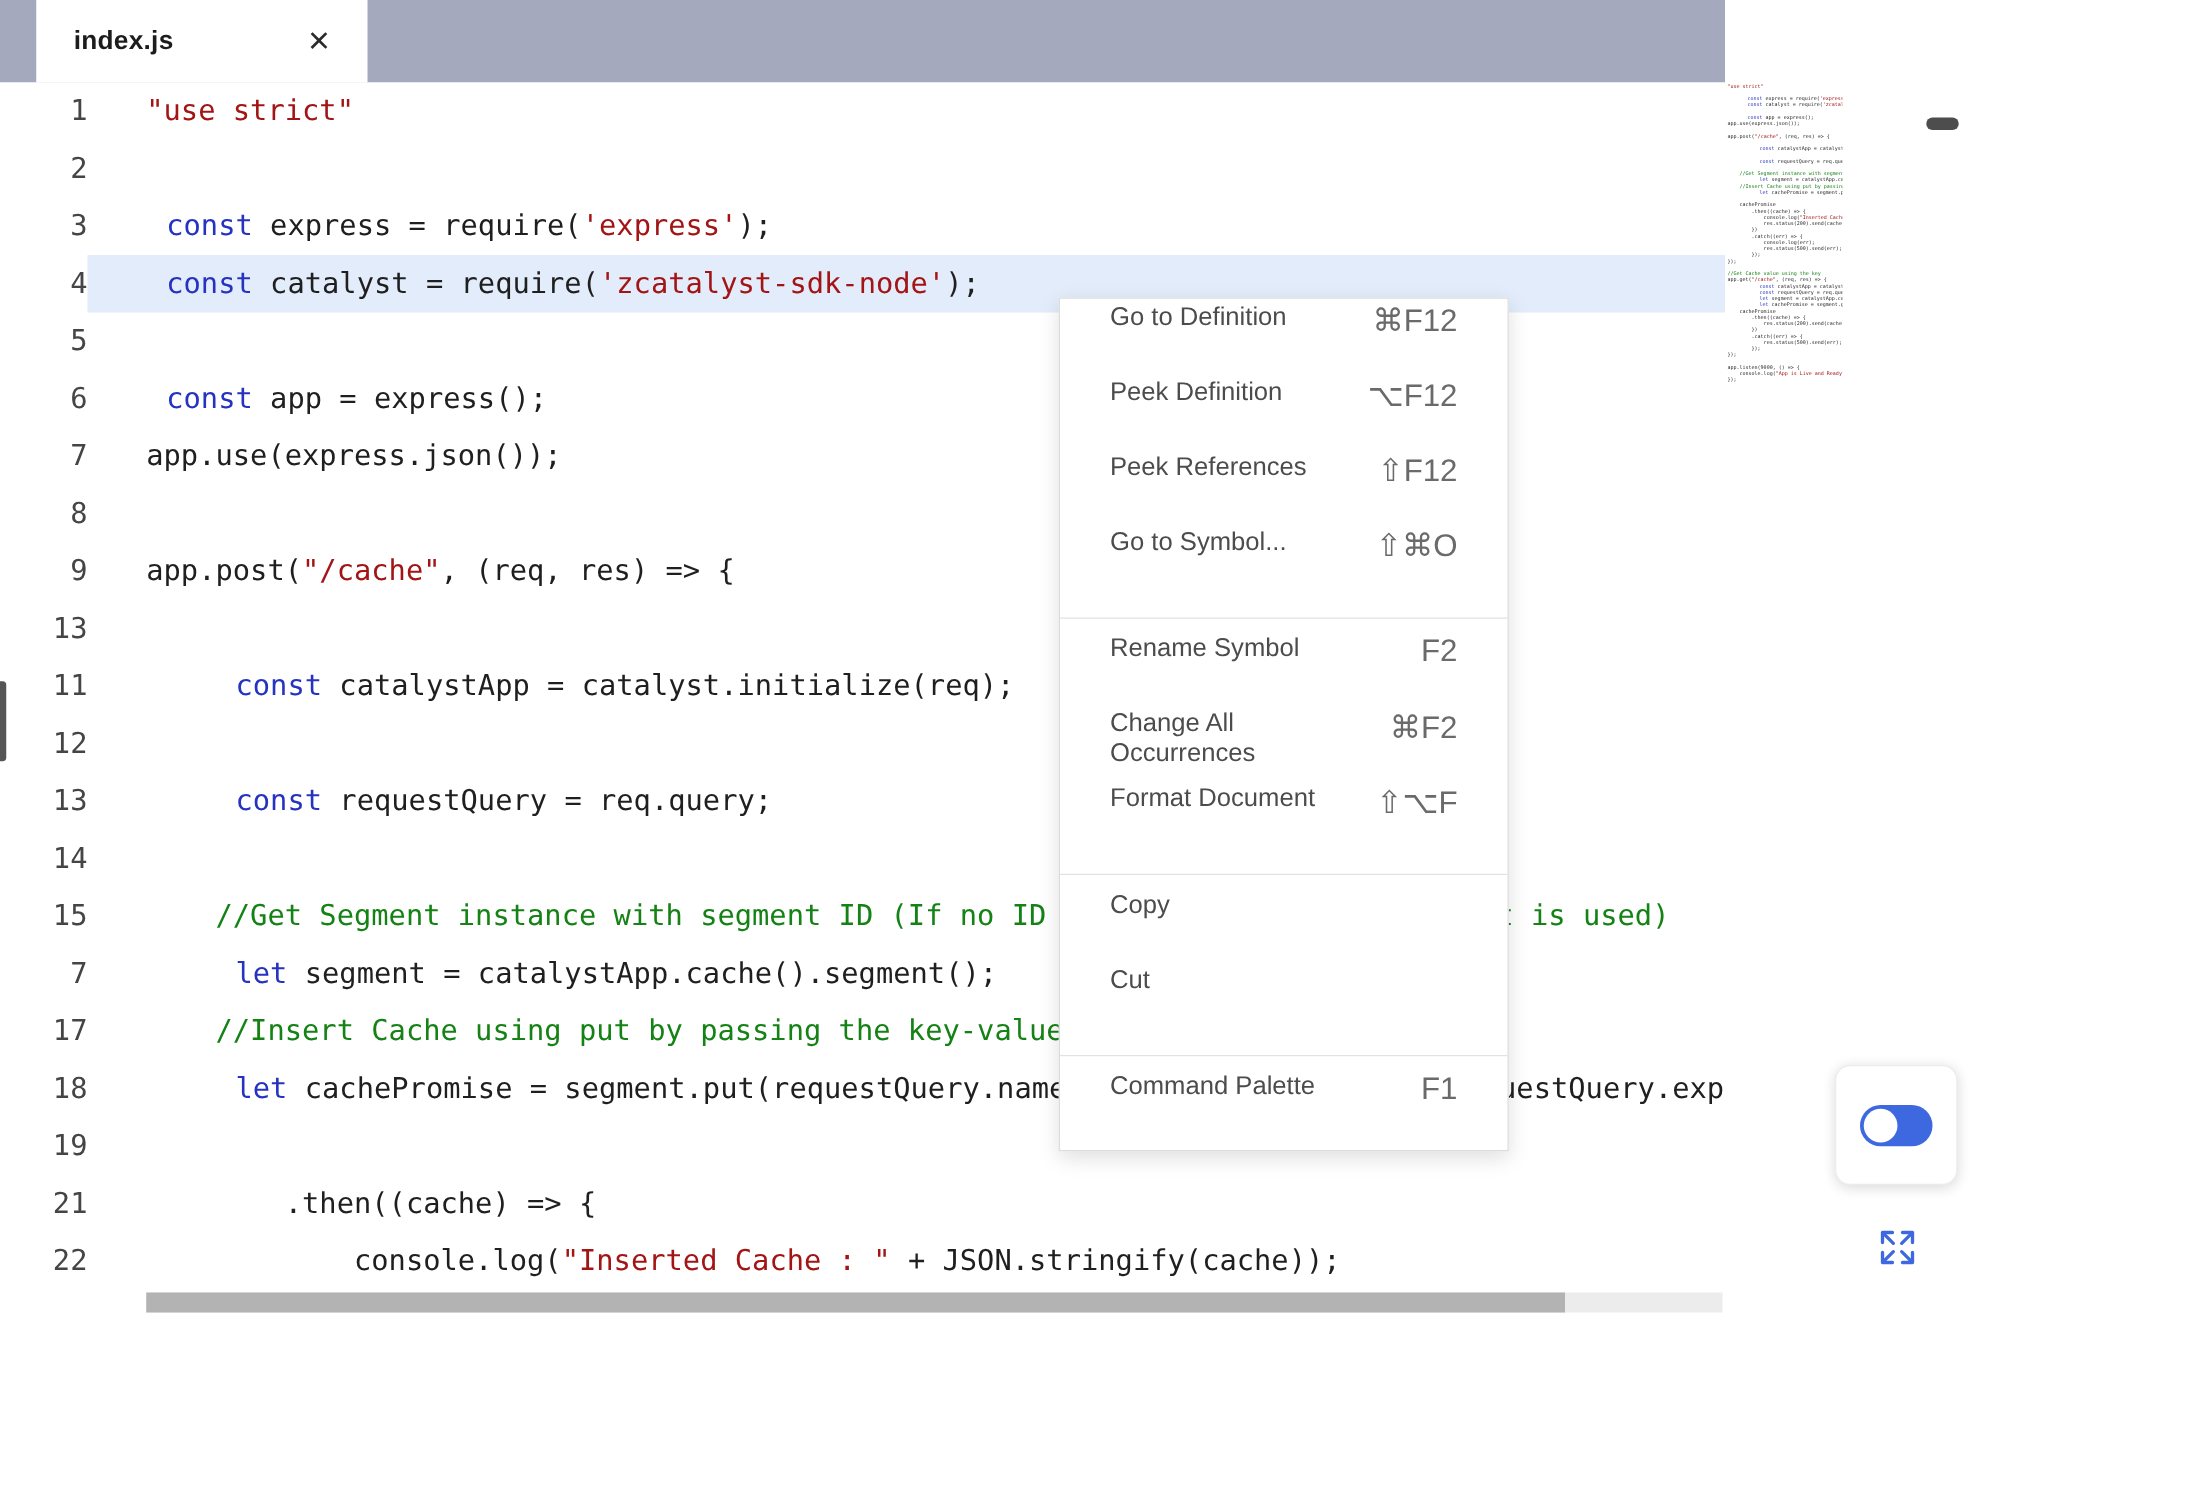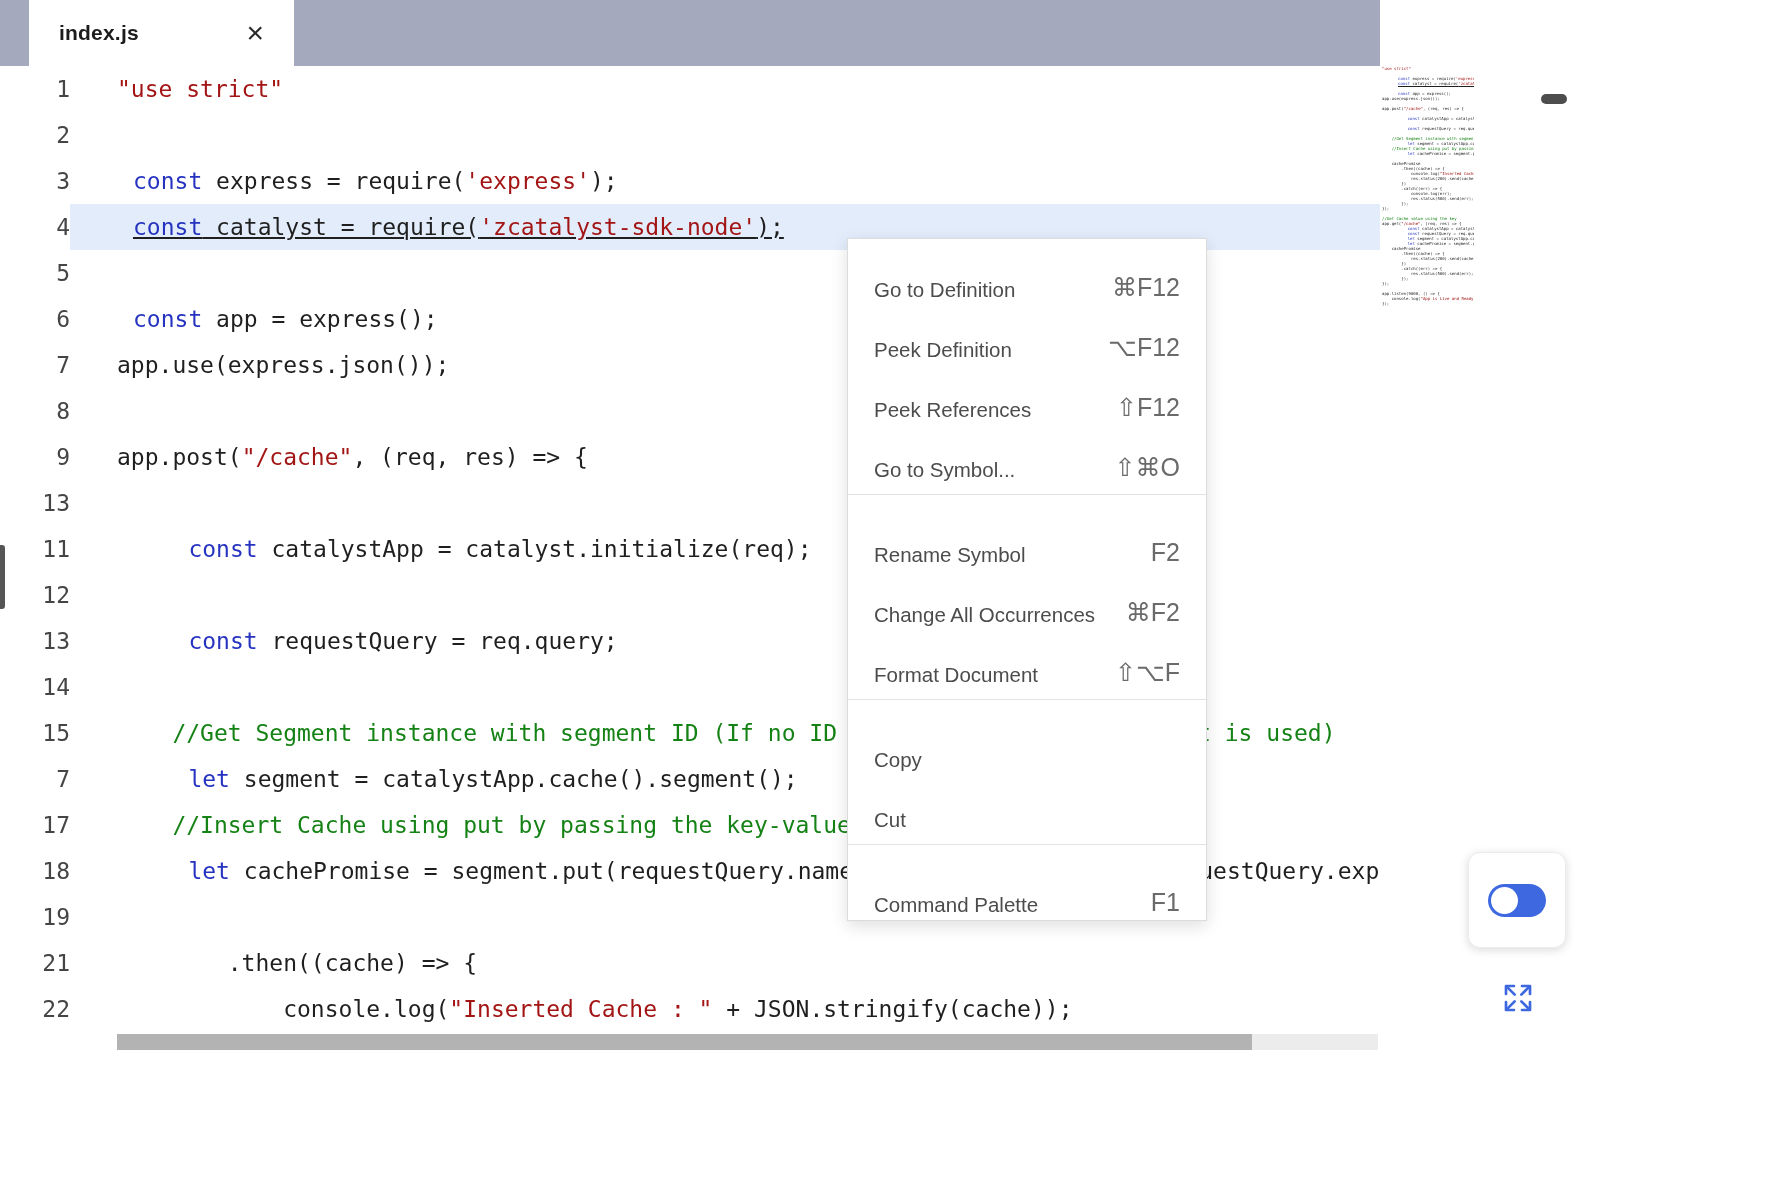--- a/index.html
+++ b/index.html
@@ -12,21 +12,21 @@
          display:flex; align-items:center; justify-content:space-between; padding:0 30px; cursor:pointer;margin-left:29px; }
   .tab-title { font-size:21px; color:#1c1c1c; font-weight:bold; letter-spacing:.2px; }
   .tab-close { font-size:30px; color:#2b2b2b; line-height:1; cursor:pointer; font-weight:300; }
 
   
   .editor { position:absolute; left:0; top:66px; width:1380px; height:994px; background:#fff; overflow:hidden; }
   .line-row { display:flex; height:46px; line-height:46px; white-space:pre;
               font-family:"DejaVu Sans Mono", monospace; font-size:23px; color:var(--default-text,#1f1f1f); }
   .gutter { width:70px; text-align:right; color:#454545; flex:none; }
   .code-text { padding-left:47px; flex:1; }
-  .line-row.hl .code-text { background:var(--line-highlight,#e2ecfa);text-decoration:underline; }
+  .line-row.hl .code-text { background:var(--line-highlight,#e2ecfa); }
   .tok-k { color:var(--keyword,#2533c0);margin-left:16px; }
   .tok-s { color:var(--string,#a31515); }
   .tok-c { color:var(--comment,#158215); }
   .tok-d { color:var(--default-text,#1f1f1f); }
 
   .left-nub { position:absolute; left:0; top:545px; width:5px; height:64px; background:#555; border-radius:0 3px 3px 0; }
 
   .hscroll { position:absolute; left:117px; top:968px; width:1261px; height:16px; background:#ececec; }
   .hthumb { height:100%; width:90%; background:#b3b3b3; }
 
@@ -42,22 +42,22 @@
                 border:1px solid #ececec; border-radius:12px; box-shadow:0 2px 10px rgba(0,0,0,.15);
                 display:flex; align-items:center; justify-content:center; }
   .toggle { width:58px; height:33px; border-radius:17px; background:var(--accent,#3e68e0); position:relative; cursor:pointer; }
   .knob { position:absolute; left:3px; top:3px; width:27px; height:27px; border-radius:50%; background:#fff; }
   .expand-btn { position:absolute; left:112px; top:972px; width:52px; height:52px;
                 display:flex; align-items:center; justify-content:center; cursor:pointer; border-radius:8px; }
 
   
   .context-menu { position:absolute; left:847px; top:238px; width:360px; background:#fff; z-index:50;
                   border:1px solid #dcdcdc; box-shadow:0 5px 16px rgba(0,0,0,.13); padding:3px 0; }
-  .menu-item { height:60px; display:flex; align-items:flex-end; justify-content:space-between;
-               padding:0 26px; cursor:pointer;gap:20px; }
+  .menu-item { height:60px; display:flex; align-items:flex-start; justify-content:space-between;
+               padding:0 40px; cursor:pointer;gap:20px; }
   .menu-label { font-size:20.5px; color:#4c4c4c; }
   .menu-shortcut { font-size:25px; color:#6a6a6a; }
   .menu-sep { height:1px; background:#e2e2e2; margin:12px 0; }
 </style>
 </head>
 <body>
 
 <div class="tabbar">
   <div class="tab">
     <span class="tab-title">index.js</span>

